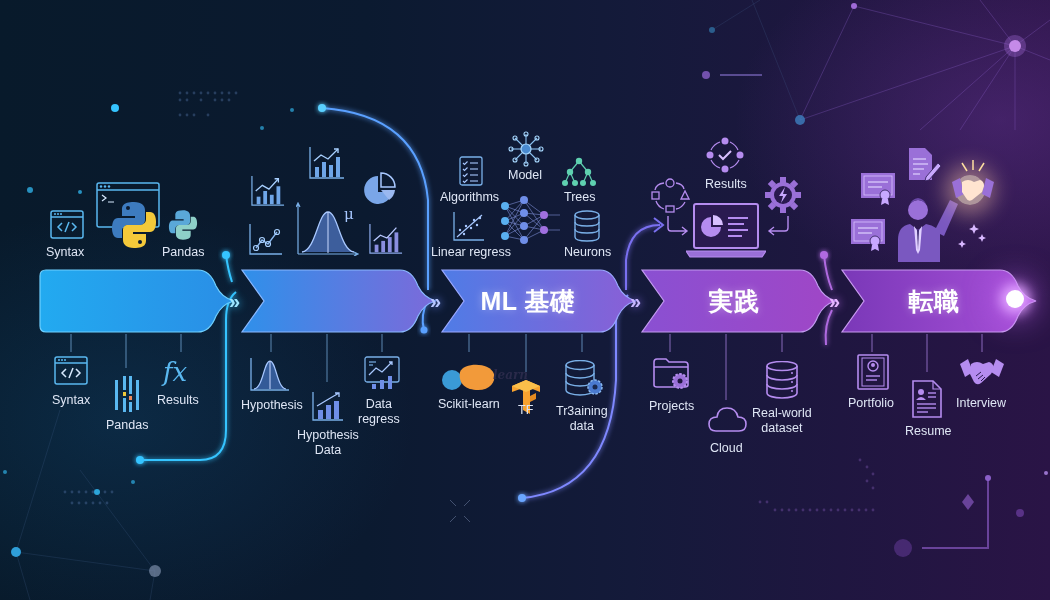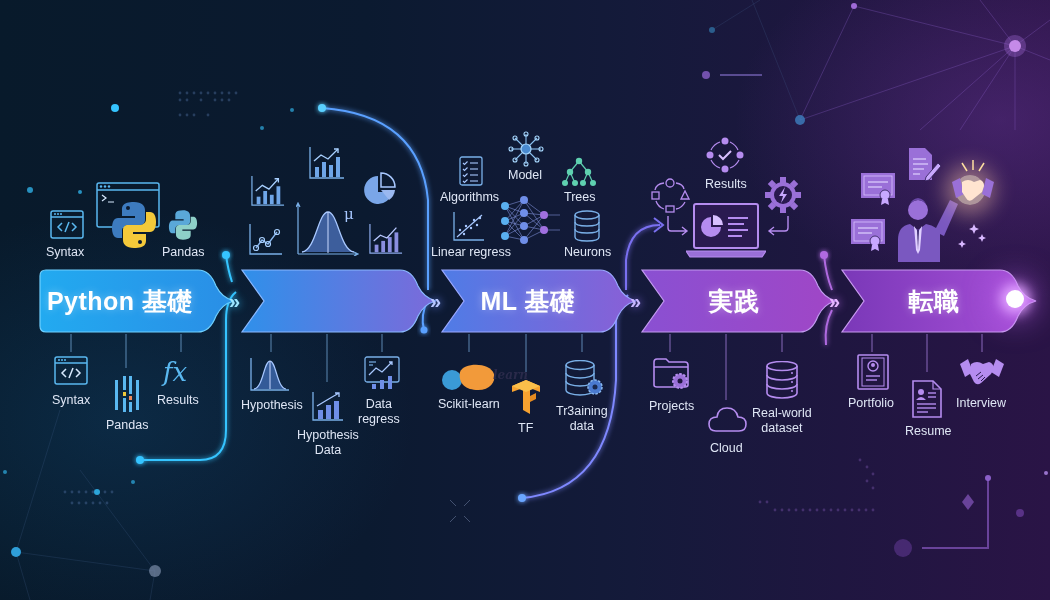--- a/index.html
+++ b/index.html
@@ -206,21 +206,20 @@
 <div class="stage" style="left:38px;width:200px;">
   <svg width="200" height="66" viewBox="0 0 200 66">
     <defs>
         <linearGradient id="g1" x1="0" x2="1">
           <stop offset="0" stop-color="#22aaf0"></stop>
           <stop offset="1" stop-color="#2a8ee6"></stop>
         </linearGradient>
       </defs>
     <path d="M8 2 H160 Q172 2 178 18 Q184 30 196 33 Q184 36 178 48 Q172 64 160 64 H8 Q2 64 2 58 V8 Q2 2 8 2Z" fill="url(#g1)" stroke="#6fd0ff" stroke-width="1.2"></path>
   </svg>
-  <span class="label" style="margin-right:36px;">Python 基礎</span>
 </div>
 <div style="position:absolute;left:229px;top:290px;color:#9fe6ff;font-size:20px;font-weight:bold;text-shadow:0 0 8px #35c4ff;">»</div>
 
 <div class="stage" style="left:240px;width:200px;">
   <svg width="200" height="66" viewBox="0 0 200 66">
     <defs>
         <linearGradient id="g2" x1="0" x2="1">
           <stop offset="0" stop-color="#2f90ea"></stop>
           <stop offset="1" stop-color="#7c6ada"></stop>
         </linearGradient>
@@ -543,21 +542,21 @@
   <path d="M20 12 C24 2 50 2 54 14 C56 22 50 30 38 30 C26 30 18 24 20 12Z" fill="#f29a3a"></path>
 </svg>
 <div class="ico" style="left:462px;top:368px;font-family:'DejaVu Serif',serif;font-style:italic;font-size:12px;color:#2a2a4a;font-weight:bold;margin-left:31px;">learn</div>
 <div class="item" style="left:438px;top:397px;"><span>Scikit-learn</span></div>
 
 <svg class="ico" style="left:510px;top:380px" width="32" height="36" viewBox="0 0 32 36">
   <path d="M2 6 L16 0 L30 6 L30 12 L20 8 L20 34 L13 30 L13 8 L2 12 Z" fill="#f7a230"></path>
   <path d="M20 16 L26 13 L26 19 L20 22 Z" fill="#e58a20"></path>
   <path d="M2 6 L16 0 L30 6 L16 12 Z" fill="#fbbf4a"></path>
 </svg>
-<div class="item" style="left:518px;top:421px;"><span>TF</span></div>
+<div class="item" style="left:518px;top:403px;"><span>TF</span></div>
 
 <svg class="ico" style="left:564px;top:360px" width="40" height="38" viewBox="0 0 40 38">
   <g fill="none" stroke="#7ab0e8" stroke-width="1.4">
     <ellipse cx="16" cy="5" rx="14" ry="4.5"></ellipse>
       <path d="M2 5 V30 C2 33 9 35 16 35 C23 35 30 33 30 30 V5"></path>
     <path d="M2 13 C2 16 9 18 16 18 C23 18 30 16 30 13"></path>
       <path d="M2 21 C2 24 9 26 16 26 C23 26 30 24 30 21"></path>
   </g>
   <circle cx="31" cy="27" r="7" fill="#4a7ad0" stroke="#8ab8f0" stroke-width="1.5" stroke-dasharray="2.5 1.5"></circle>
   <circle cx="31" cy="27" r="2.5" fill="#1a2a50"></circle>

